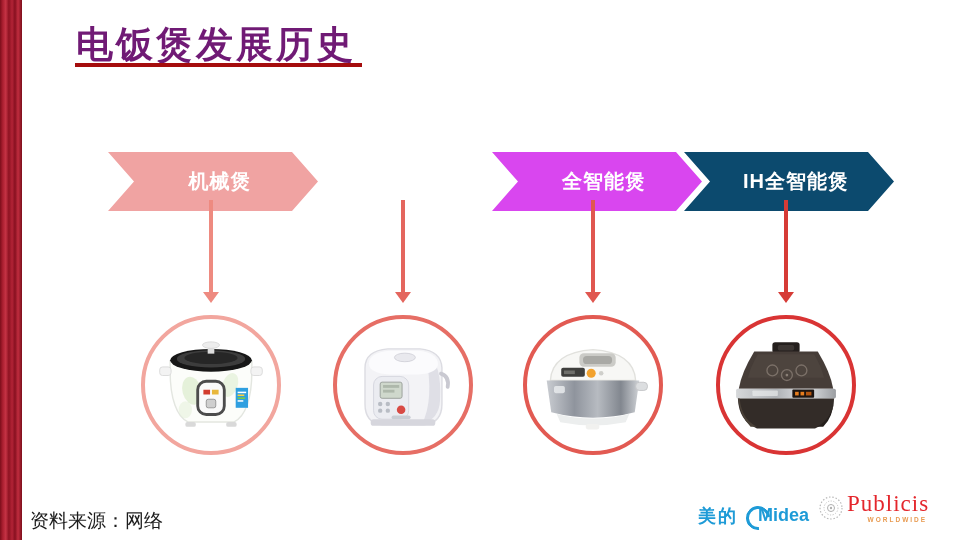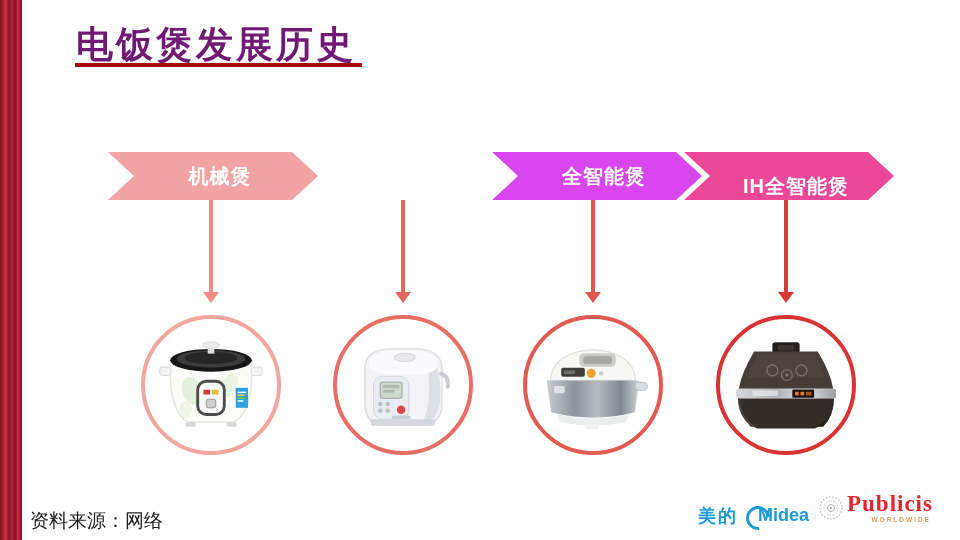--- a/index.html
+++ b/index.html
@@ -15,21 +15,21 @@
   }
   
   .title{
     position:absolute;left:76px;top:20px;margin:0;
     font-size:37px;font-weight:800;letter-spacing:3px;color:#701a75;
   }
   .title-underline{position:absolute;left:75px;top:63px;width:287px;height:4px;}
   
   .band{position:absolute;left:108px;top:152px;width:790px;height:48px;}
   .chevron{
-    position:absolute;top:0;width:210px;height:48px;
+    position:absolute;top:0;width:210px;height:59px;
     clip-path:polygon(26px 50%,0 0,calc(100% - 26px) 0,100% 50%,calc(100% - 26px) 100%,0 100%);
     display:flex;align-items:center;justify-content:center;
   }
   .chevron .lbl{color:#fff;font-size:20px;font-weight:bold;letter-spacing:1px;padding-left:14px;}
   .c0{left:0;} .c1{left:192px;} .c2{left:384px;} .c3{left:576px;}
   
   .connector-line{position:absolute;width:4px;height:92px;top:200px;}
   .connector-head{
     position:absolute;top:292px;width:0;height:0;
     border-left:8px solid transparent;border-right:8px solid transparent;
@@ -56,41 +56,41 @@
   .midea-arc{
     position:absolute;left:0;top:0;width:24px;height:24px;box-sizing:border-box;
     border:3.5px solid #1e9bd7;border-radius:50%;
     border-top-color:transparent !important;
     transform:rotate(130deg);
   }
   .midea-en{font-size:18px;font-weight:bold;position:relative;left:-8px;top:-1px;}
   .publicis-logo{position:absolute;left:818px;top:492px;display:flex;align-items:flex-start;}
   .pub-emblem{margin-top:3px;margin-right:3px;}
   .pub-text{display:flex;flex-direction:column;align-items:flex-end;}
-  .pub-word{font-family:"Liberation Serif",serif;font-weight:bold;font-size:23px;letter-spacing:1px;line-height:1;}
+  .pub-word{font-family:"Liberation Serif",serif;font-weight:normal;font-size:23px;letter-spacing:1px;line-height:1;}
   .pub-sub{font-size:6.5px;font-weight:bold;letter-spacing:2px;margin-top:1px;margin-right:2px;}
 </style>
 </head>
 <body>
 
 <div class="frame">
 
   <div class="left-bar"></div>
 
   <h1 class="title">电饭煲发展历史</h1>
   <div class="title-underline" style="background: rgb(165, 13, 13);"></div>
 
   <div class="band">
     <div class="chevron c0" style="background: rgb(240, 163, 162);">
       <span class="lbl">机械煲</span>
     </div>
     <div class="chevron c2" style="background: #d946ef;">
       <span class="lbl">全智能煲</span>
     </div>
-    <div class="chevron c3" style="background: #ec4899; align-items: flex-end;">
+    <div class="chevron c3" style="background: #0c4a6e;">
       <span class="lbl">IH全智能煲</span>
     </div>
   </div>
 
   <div class="connector-line l0" style="background: rgb(238, 138, 128);"></div>
   <div class="connector-head h0" style="border-top-color: rgb(238, 138, 128);"></div>
   <div class="connector-line l1" style="background: rgb(228, 102, 94);"></div>
   <div class="connector-head h1" style="border-top-color: rgb(228, 102, 94);"></div>
   <div class="connector-line l2" style="background: rgb(224, 87, 80);"></div>
   <div class="connector-head h2" style="border-top-color: rgb(224, 87, 80);"></div>

